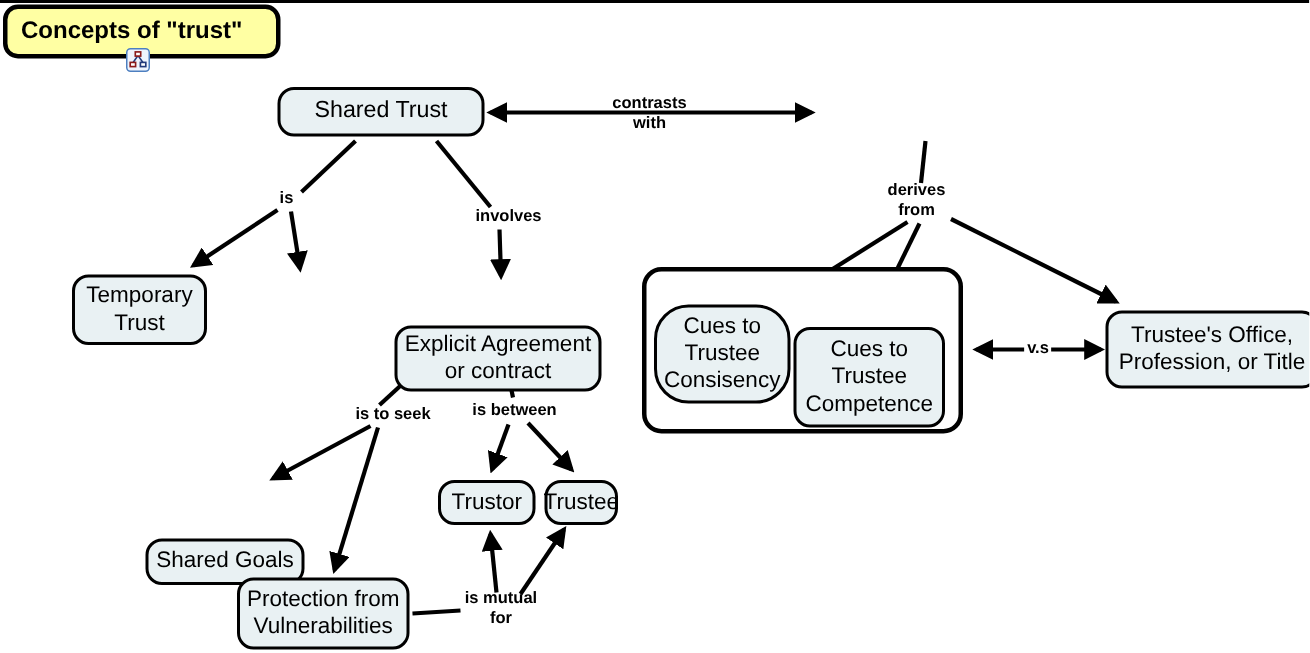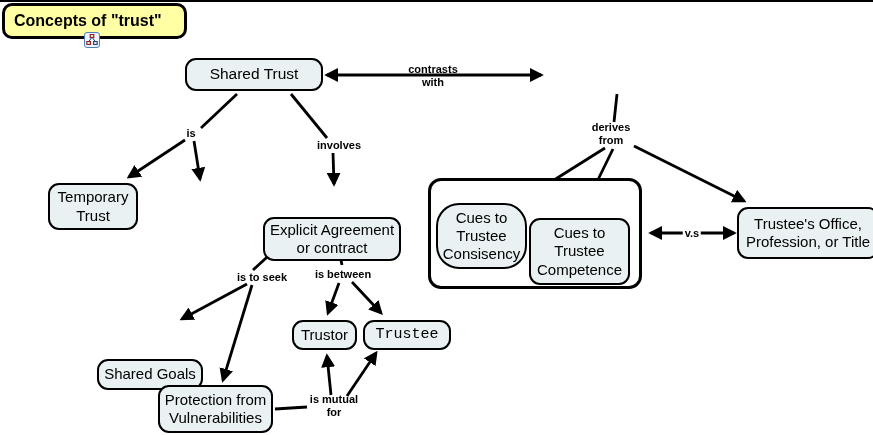--- a/index.html
+++ b/index.html
@@ -32,21 +32,21 @@
   .elabel.gap{background:#ffffff;padding:0 2px;}
   
   #n-guarded{left:185px;top:58px;width:138px;height:33px;}
   #n-authentic{left:545px;top:60px;width:143px;height:32px;}
   #n-temporary{left:48px;top:183px;width:90px;height:47px;}
   #n-restricted{left:150px;top:185px;width:97px;height:48px;}
   #n-explicit{left:263px;top:189px;width:138px;height:44px;margin-top:28px;}
   #n-shared{left:97px;top:326px;width:106px;height:31px;margin-top:33px;}
   #n-protection{left:158px;top:385px;width:115px;height:48px;}
   #n-trustor{left:292px;top:320px;width:65px;height:30px;}
-  #n-trustee{left:363px;top:320px;width:88px;height:30px;font-family:Liberation Mono, monospace;}
+  #n-trustee{left:363px;top:320px;width:49px;height:30px;}
   #n-cues-group{left:428px;top:178px;width:214px;height:111px;}
   #n-cues-consistency{left:436px;top:203px;width:91px;height:66px;border-radius:23px;}
   #n-cues-competence{left:529px;top:202px;width:101px;height:67px;margin-top:16px;}
   #n-office{left:737px;top:207px;width:142px;height:52px;}
   
   #e-contrasts{left:433px;top:76px;}
   #e-is{left:191px;top:133px;}
   #e-involves{left:339px;top:145px;}
   #e-seek{left:262px;top:277px;}
   #e-between{left:343px;top:274px;}

